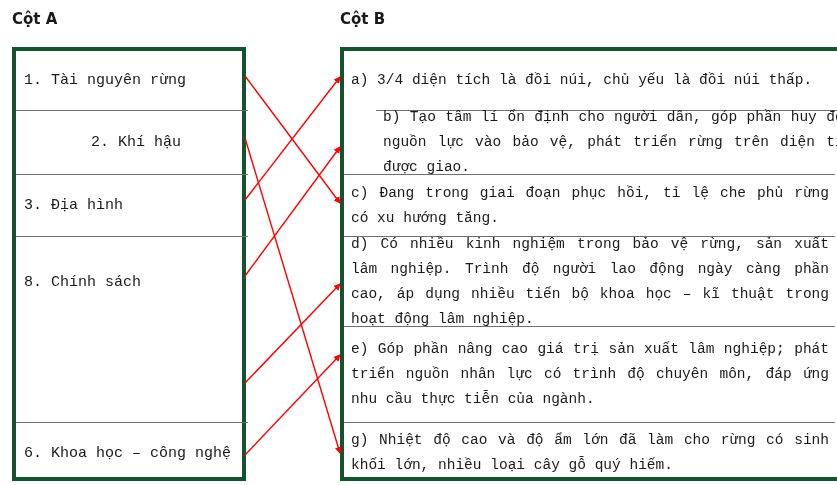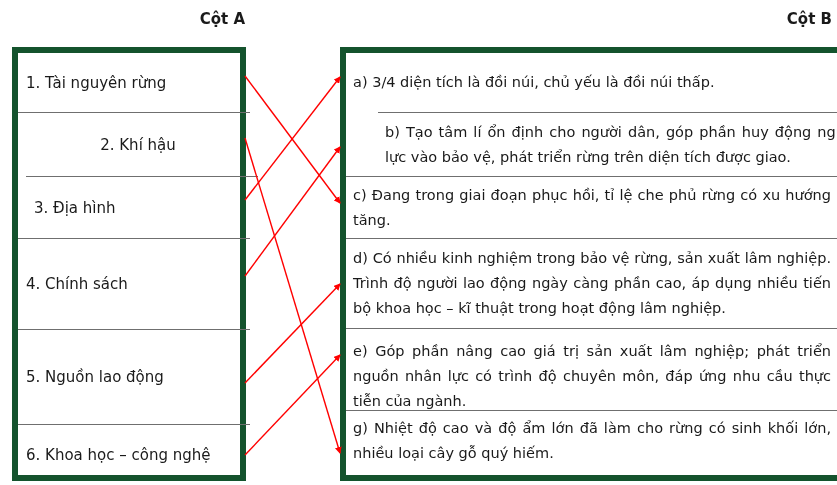--- a/index.html
+++ b/index.html
@@ -1,49 +1,46 @@
 <!DOCTYPE html>
 <html><head>
 <meta charset="utf-8">
 <style>
   html, body { margin:0; padding:0; background:#ffffff; }
   body { width:837px; height:485px; position:relative; overflow:hidden;
          font-family: "DejaVu Sans", sans-serif; color:#1a1a1a; }
-  .col-title { position:absolute; top:10px; font-weight:bold; font-size:15px; text-align:right; }
+  .col-title { position:absolute; top:10px; font-weight:bold; font-size:15px; text-align:left; }
   .col-a-title { left:12px; width:233px; }
   .col-b-title { left:340px; width:492px; }
-  .box { position:absolute; border:6px solid #14532d; box-sizing:border-box; }
+  .box { position:absolute; border:4px solid #14532d; box-sizing:border-box;font-family:Liberation Mono, monospace; }
   .cell { position:absolute; box-sizing:border-box; border-top:1px solid #6f6f6f; display:flex; align-items:center; }
   .cell.first { border-top:none; }
   .a-cell { padding-left:8px; font-size:15px; }
   .b-cell { padding:0 6px 0 7px; font-size:14.5px; line-height:25px; text-align:justify; text-align-last:left; }
   .b-cell span { display:block; width:100%; }
   svg.lines { position:absolute; left:0; top:0; pointer-events:none; }
 </style>
 </head>
 <body>
 
 <div class="col-title col-a-title">Cột A</div>
 <div class="col-title col-b-title">Cột B</div>
 
 <div class="box" style="left:12px;top:47px;width:234px;height:434px;">
   <div class="cell a-cell first" style="left:0;top:0;width:232px;height:59px;">
       <span>1. Tài nguyên rừng</span>
     </div>
   <div class="cell a-cell" style="left:0;top:59px;width:232px;height:64px;justify-content:center;">
       <span>2. Khí hậu</span>
     </div>
-  <div class="cell a-cell" style="left:8px;top:123px;width:232px;height:62px;">
+  <div class="cell a-cell" style="left:0;top:123px;width:232px;height:62px;">
       <span>3. Địa hình</span>
     </div>
   <div class="cell a-cell" style="left:0;top:185px;width:232px;height:91px;">
-      <span>4. Chính sách</span>
-    </div>
-  <div class="cell a-cell" style="left:0;top:276px;width:232px;height:95px;">
-      <span>5. Nguồn lao động</span>
+      <span>8. Chính sách</span>
     </div>
   <div class="cell a-cell" style="left:0;top:371px;width:232px;height:61px;">
       <span>6. Khoa học – công nghệ</span>
     </div>
 </div>
 
 <div class="box" style="left:340px;top:47px;width:589px;height:434px;">
   <div class="cell b-cell first" style="left:0;top:0;width:491px;height:59px;">
       <span>a) 3/4 diện tích là đồi núi, chủ yếu là đồi núi thấp.</span>
     </div>
@@ -52,21 +49,21 @@
     </div>
   <div class="cell b-cell" style="left:0;top:123px;width:491px;height:62px;">
       <span>c) Đang trong giai đoạn phục hồi, tỉ lệ che phủ rừng có xu hướng tăng.</span>
     </div>
   <div class="cell b-cell" style="left:0;top:185px;width:491px;height:90px;">
       <span>d) Có nhiều kinh nghiệm trong bảo vệ rừng, sản xuất lâm nghiệp. Trình độ người lao động ngày càng phần cao, áp dụng nhiều tiến bộ khoa học – kĩ thuật trong hoạt động lâm nghiệp.</span>
     </div>
   <div class="cell b-cell" style="left:0;top:275px;width:491px;height:96px;">
       <span>e) Góp phần nâng cao giá trị sản xuất lâm nghiệp; phát triển nguồn nhân lực có trình độ chuyên môn, đáp ứng nhu cầu thực tiễn của ngành.</span>
     </div>
-  <div class="cell b-cell" style="left:0;top:357px;width:491px;height:61px;">
+  <div class="cell b-cell" style="left:0;top:371px;width:491px;height:61px;">
       <span>g) Nhiệt độ cao và độ ẩm lớn đã làm cho rừng có sinh khối lớn, nhiều loại cây gỗ quý hiếm.</span>
     </div>
 </div>
 
 <svg class="lines" width="837" height="485">
   <defs>
     <marker id="arrowhead" markerWidth="7" markerHeight="7" refX="6" refY="3.5" orient="auto" markerUnits="userSpaceOnUse">
       <path d="M0,0 L7,3.5 L0,7 Z" fill="#ff0000"></path>
     </marker>
   </defs>

